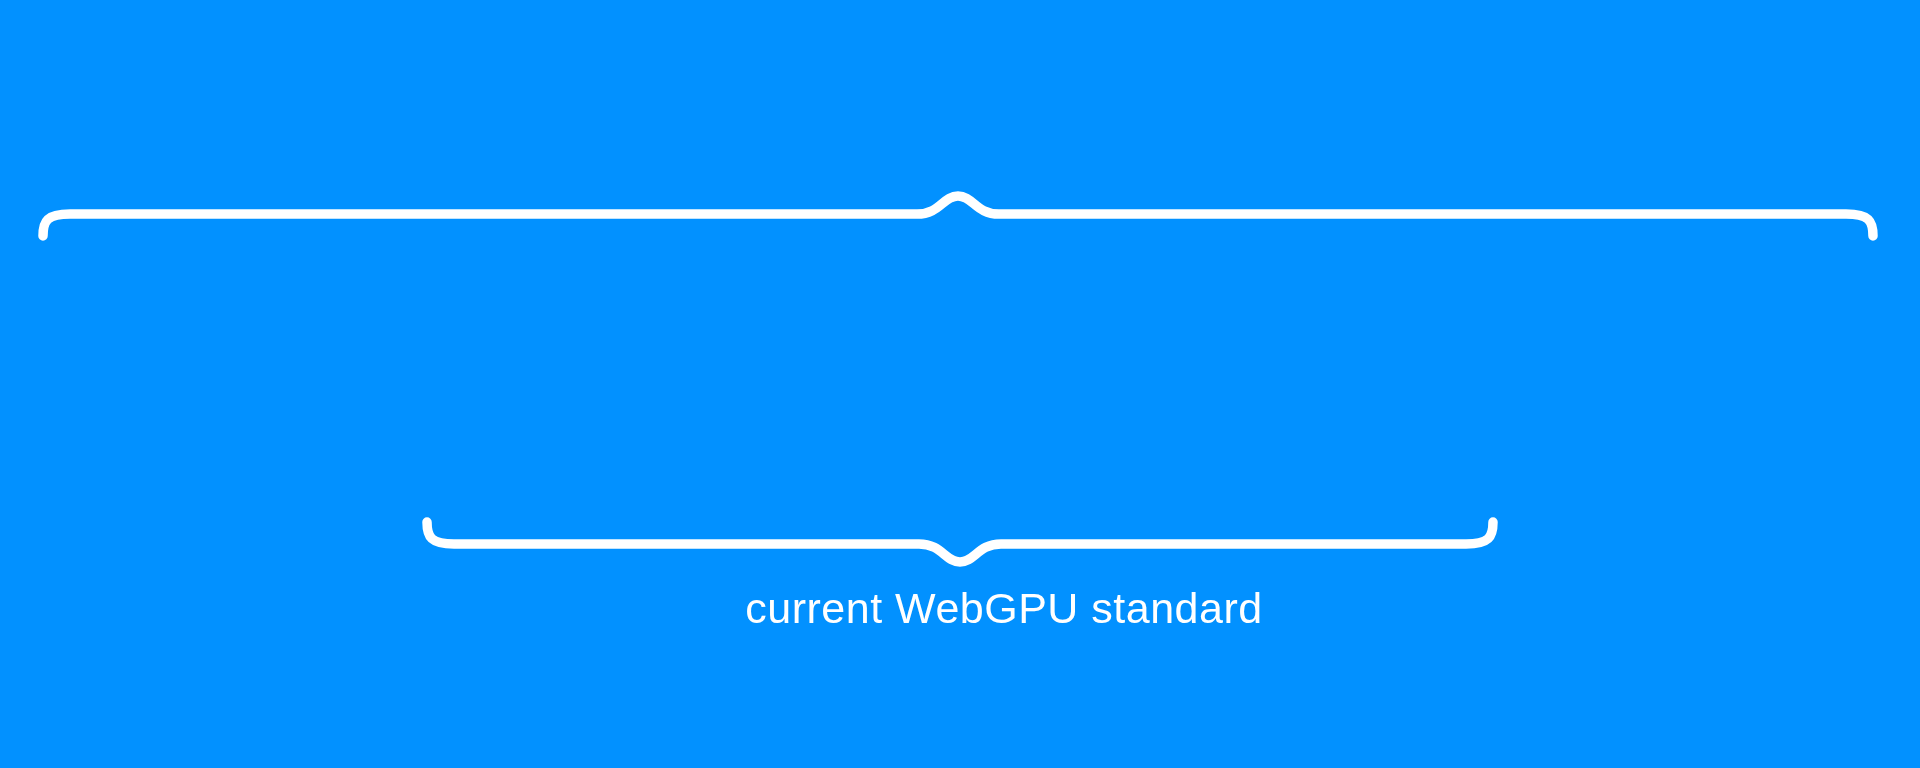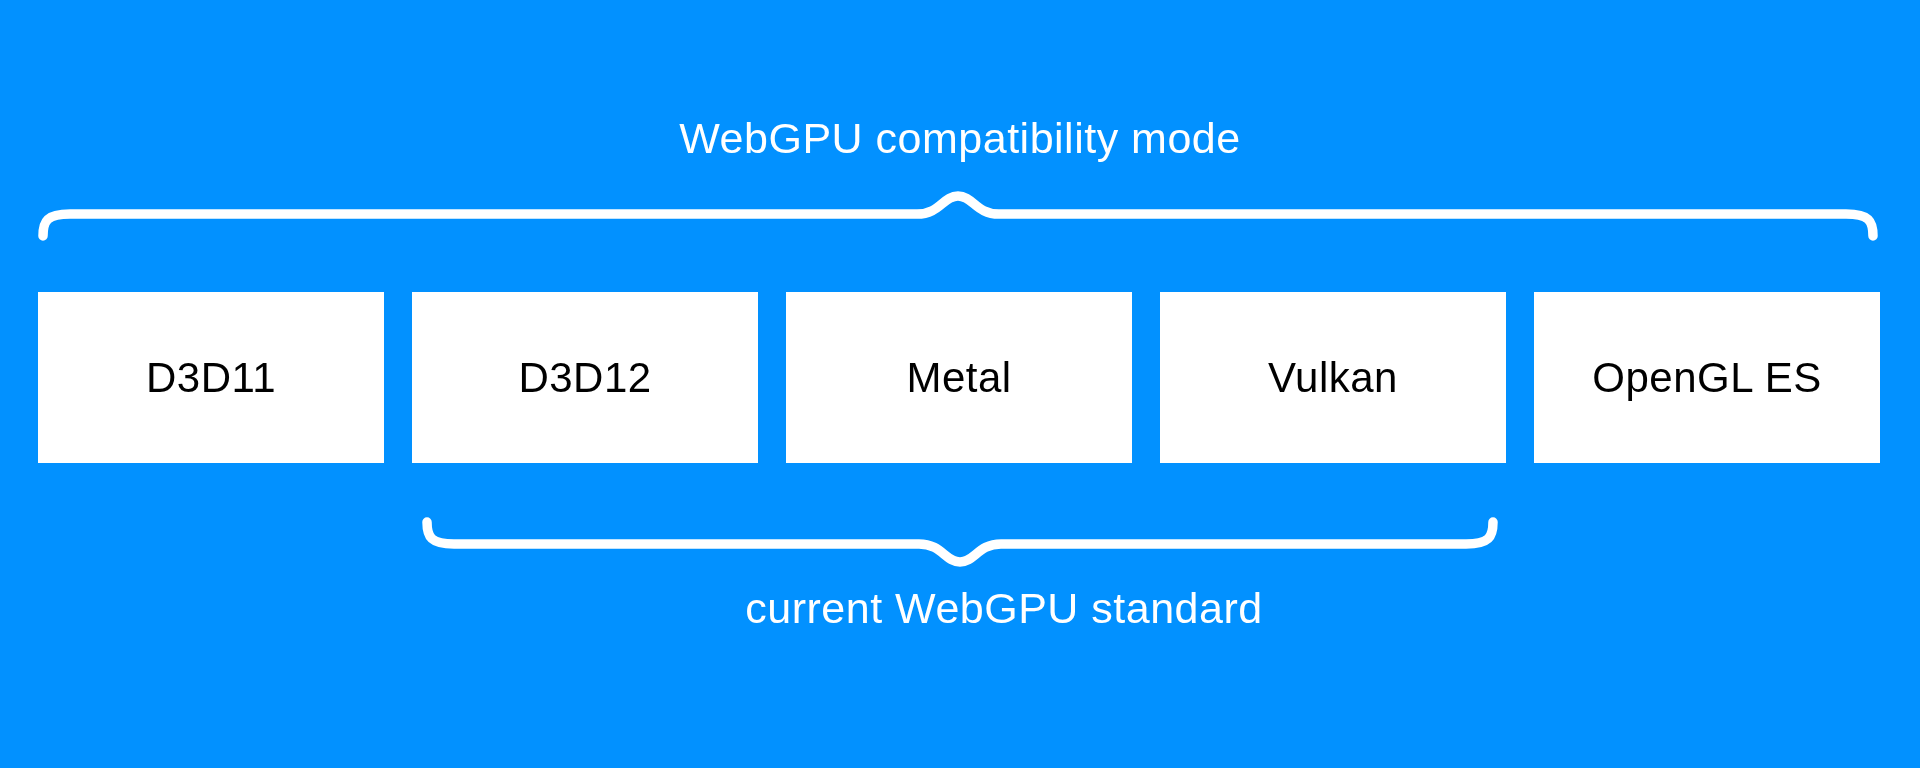--- a/index.html
+++ b/index.html
@@ -82,49 +82,31 @@
     stroke-width: 9.5;
     stroke-linecap: round;
     stroke-linejoin: round;
   }
 </style>
 </head>
 <body>
 
 <div class="stage" style="background: rgb(2, 145, 255);">
 
-  <div class="brace-title" style="color: rgb(255, 255, 255);">WebGPU compatibility mode</div>
 
   <svg class="top-brace" viewBox="0 0 1840 56" preserveAspectRatio="none" aria-hidden="true">
     <path d="M 5 48
              C 5 33, 9 26, 32 26
              L 879 26
              C 902 26, 905 8, 920 8
              C 935 8, 938 26, 961 26
              L 1808 26
              C 1831 26, 1835 33, 1835 48" style="stroke: rgb(255, 255, 255);"></path>
   </svg>
 
-  <div class="boxes-row">
-    <div class="api-box" style="background: rgb(255, 255, 255);">
-      <span class="api-box-label" style="color: rgb(0, 0, 0);">D3D11</span>
-    </div>
-    <div class="api-box" style="background: rgb(255, 255, 255);">
-      <span class="api-box-label" style="color: rgb(0, 0, 0);">D3D12</span>
-    </div>
-    <div class="api-box" style="background: rgb(255, 255, 255);">
-      <span class="api-box-label" style="color: rgb(0, 0, 0);">Metal</span>
-    </div>
-    <div class="api-box" style="background: rgb(255, 255, 255);">
-      <span class="api-box-label" style="color: rgb(0, 0, 0);">Vulkan</span>
-    </div>
-    <div class="api-box" style="background: rgb(255, 255, 255);">
-      <span class="api-box-label" style="color: rgb(0, 0, 0);">OpenGL ES</span>
-    </div>
-  </div>
 
   <svg class="bottom-brace" viewBox="0 0 1076 56" preserveAspectRatio="none" aria-hidden="true">
     <path d="M 5 8
              C 5 23, 9 30, 32 30
              L 497 30
              C 520 30, 523 48, 538 48
              C 553 48, 556 30, 579 30
              L 1044 30
              C 1067 30, 1071 23, 1071 8" style="stroke: rgb(255, 255, 255);"></path>
   </svg>

